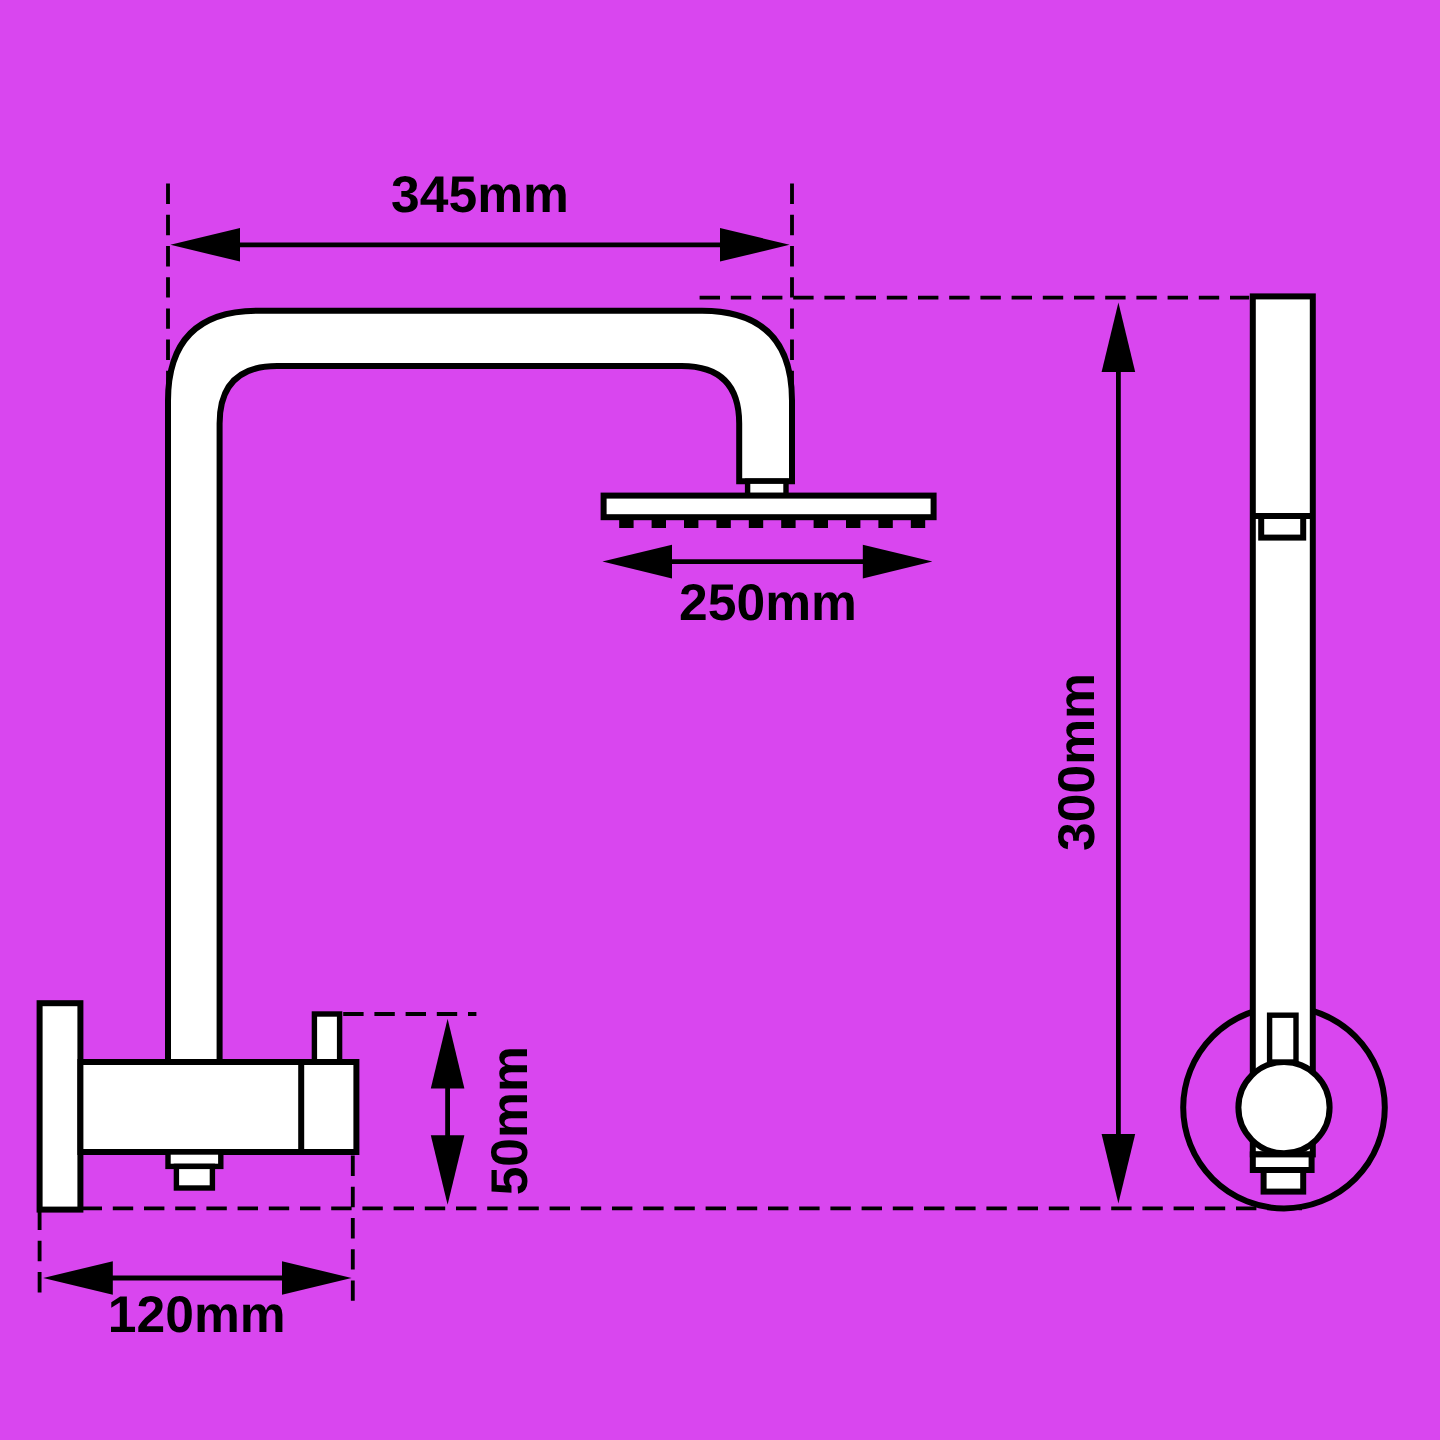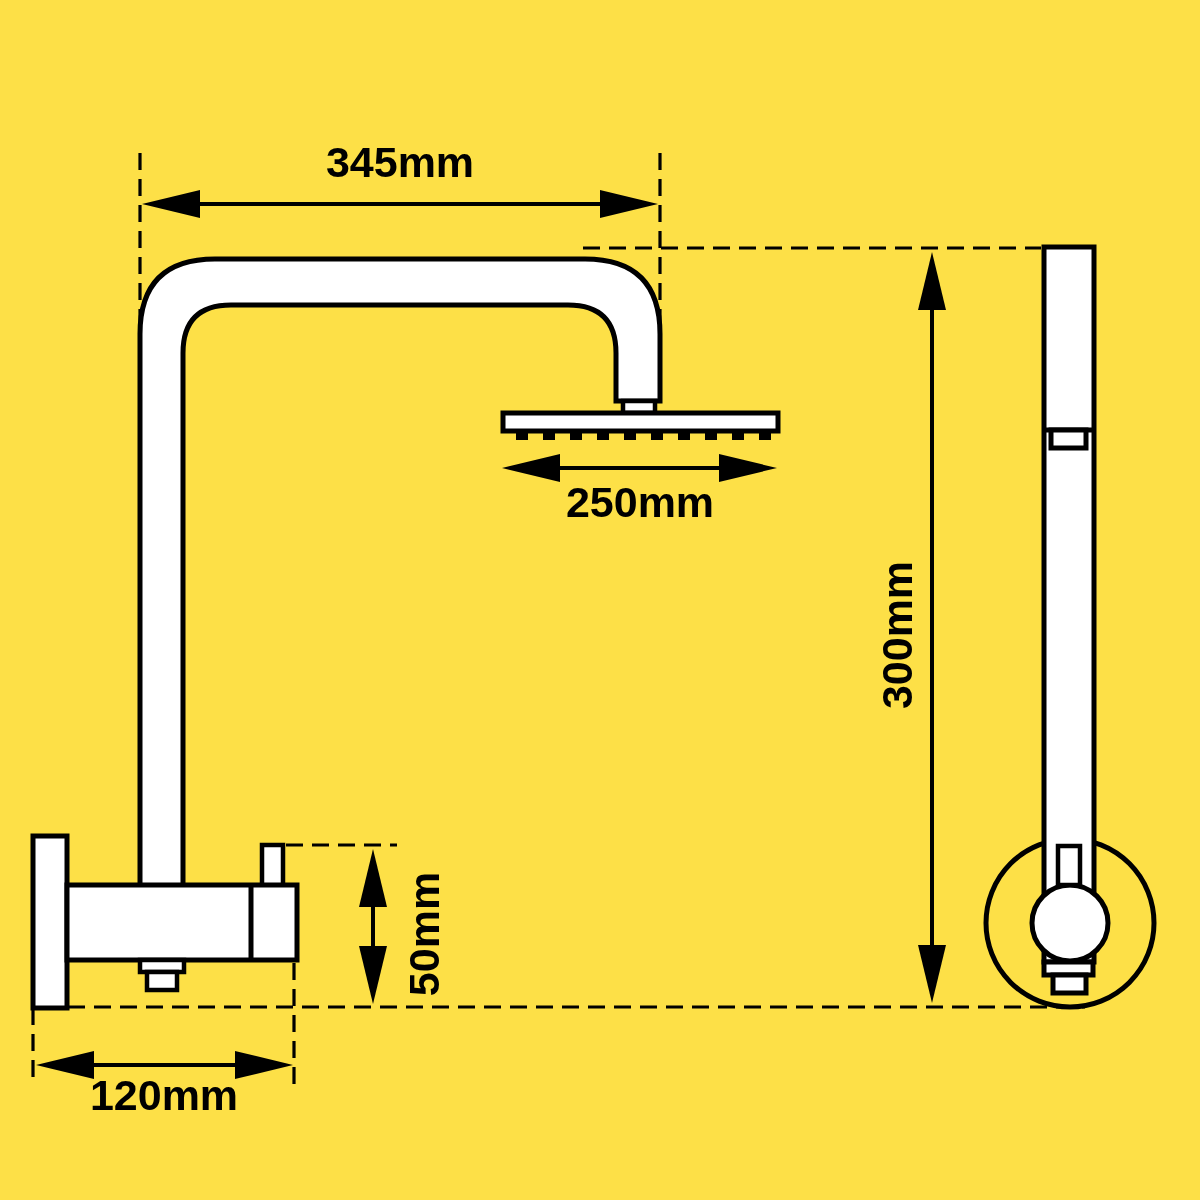--- a/index.html
+++ b/index.html
@@ -4,21 +4,21 @@
 <style>
   html, body {
     margin: 0;
     padding: 0;
     background: #ffffff;
   }
   .canvas {
     position: relative;
     width: 1200px;
     height: 1200px;
-    background: #fde047;
+    background: #d946ef;
     overflow: hidden;
   }
   svg { display: block; }
   .outline  { fill: #ffffff; stroke: #000000; stroke-width: 5; }
   .outline4 { fill: #ffffff; stroke: #000000; stroke-width: 4.5; }
   .ring     { fill: none;    stroke: #000000; stroke-width: 5; }
   .edge     { stroke: #000000; stroke-width: 5; fill: none; }
   .dimline  { stroke: #000000; stroke-width: 4; fill: none; }
   .dash     { stroke: #000000; stroke-width: 3.2; fill: none;
               stroke-dasharray: 17 9; }

